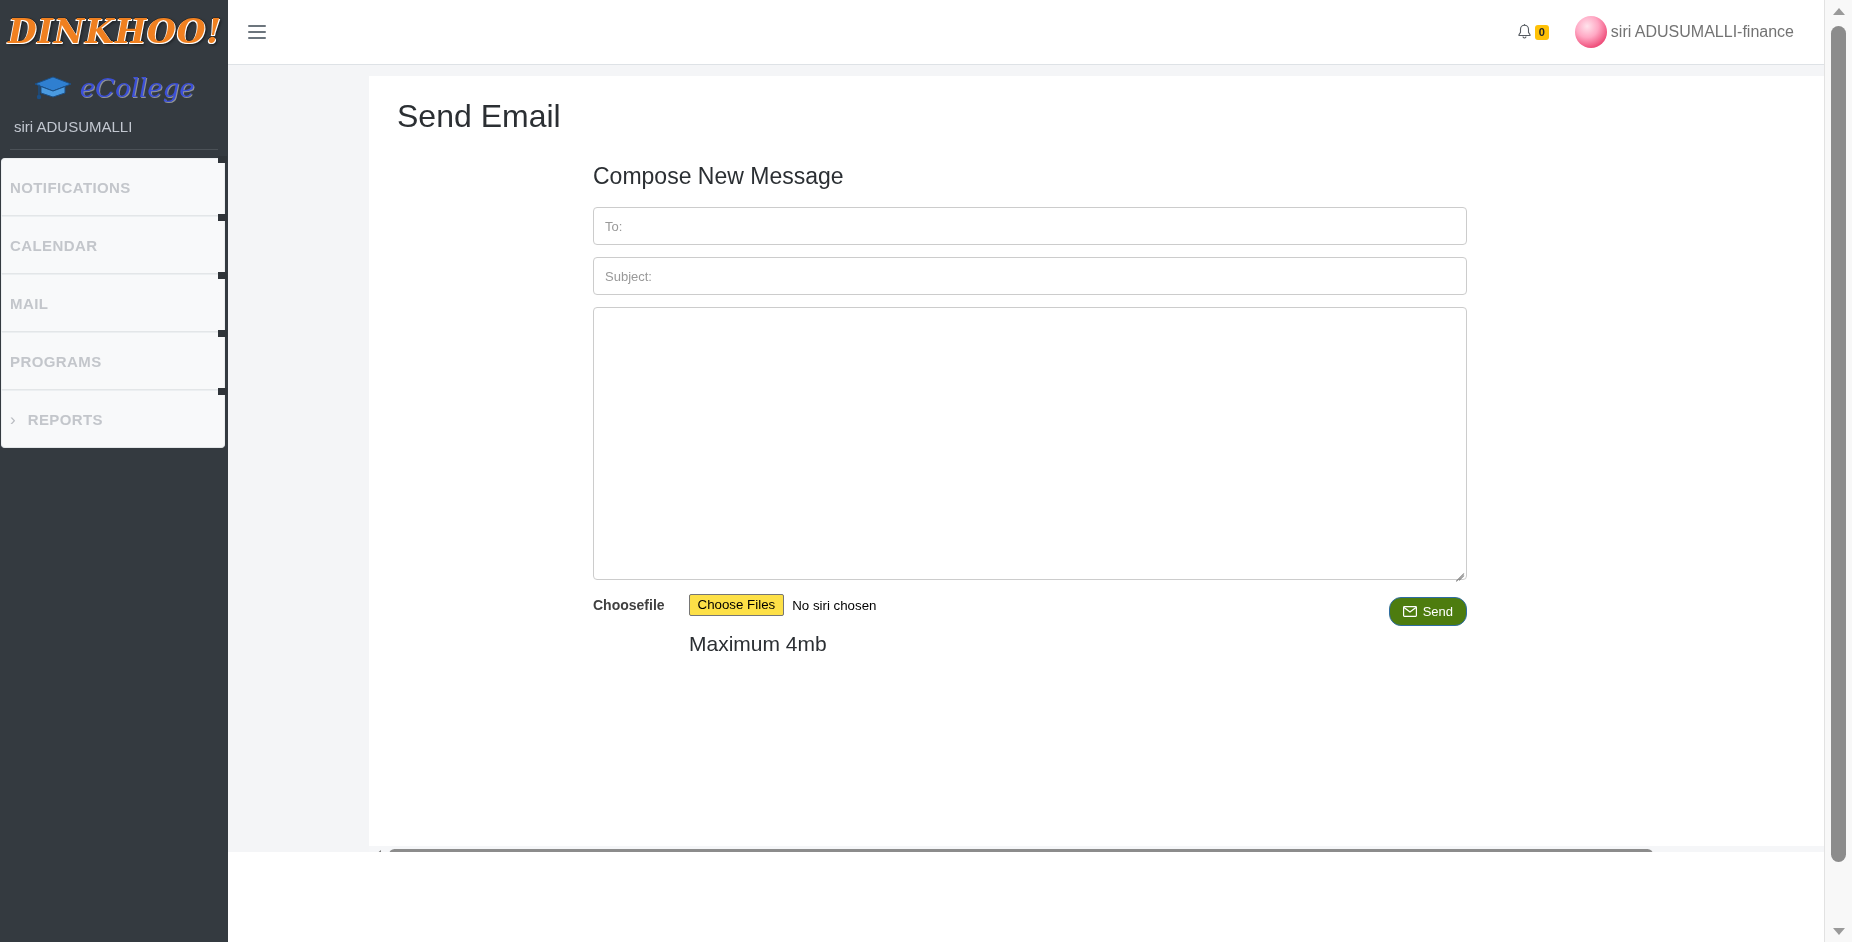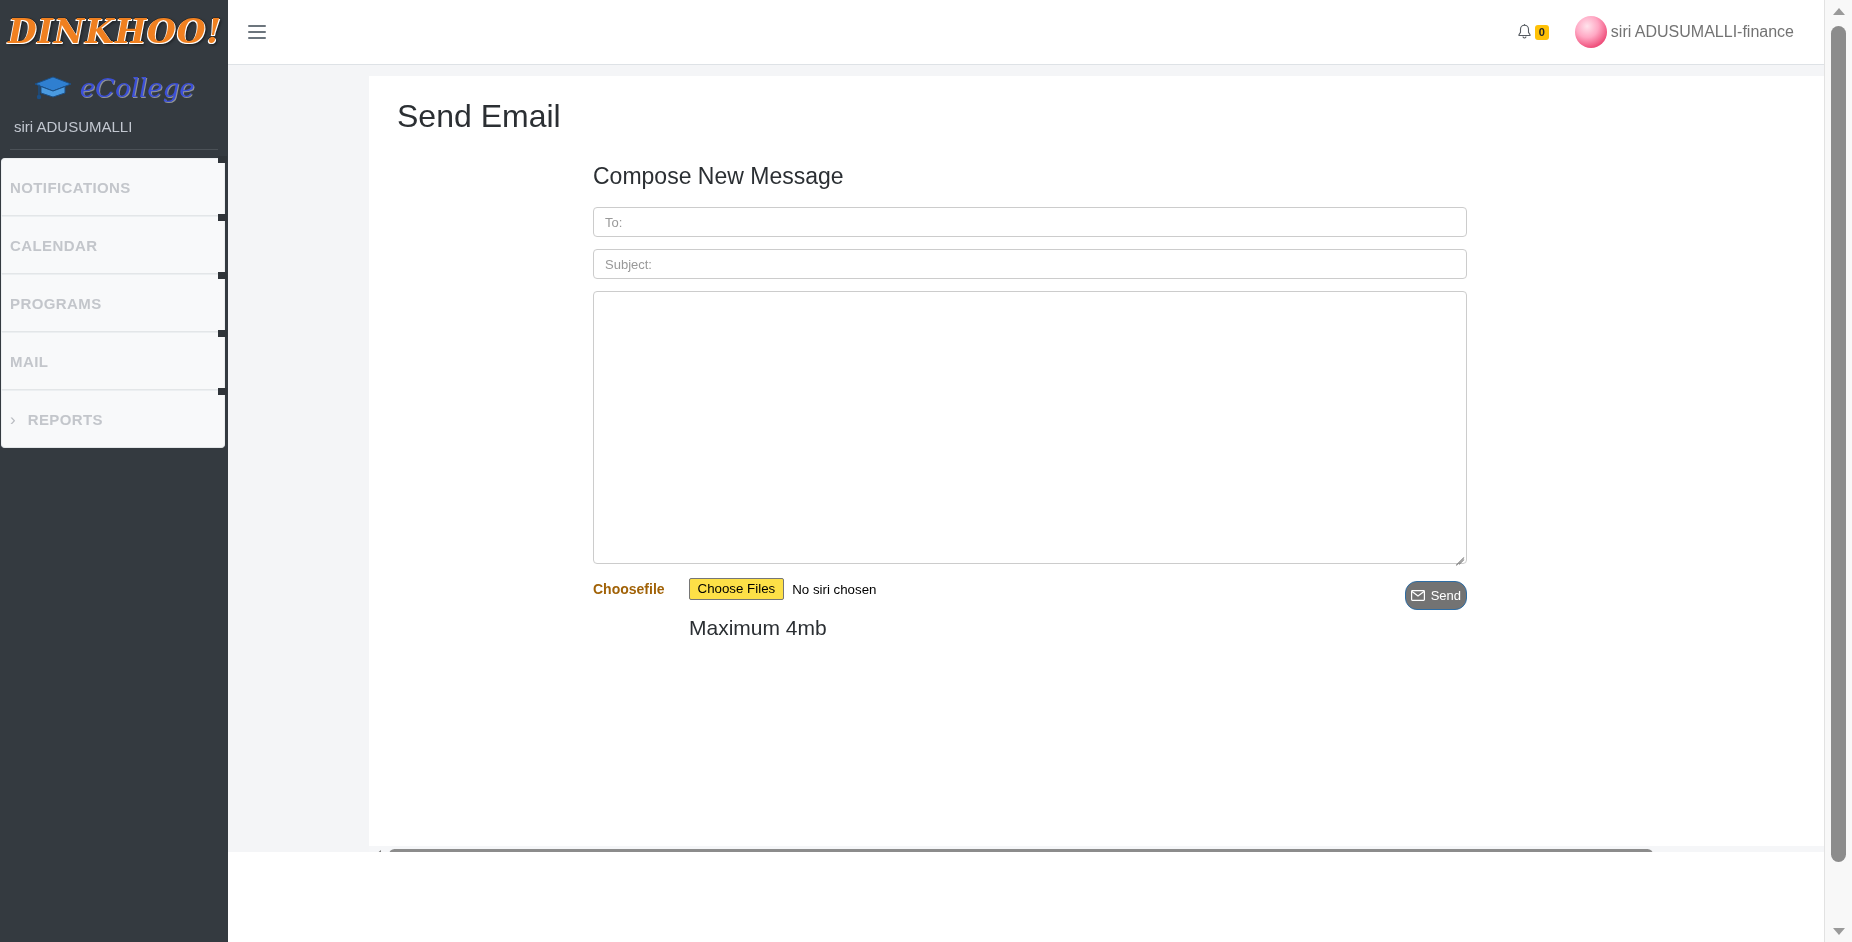--- a/index.html
+++ b/index.html
@@ -213,21 +213,21 @@
   .compose-title {
     font-size: 23px;
     color: #2b2f33;
     font-weight: normal;
     margin: 0 0 17px 0;
   }
 
   .form-input {
     display: block;
     width: 874px;
-    height: 30px;
+    height: 38px;
     border: 1px solid #ccc;
     border-radius: 4px;
     padding: 4px 11px;
     font-size: 13px;
     color: #555;
     font-family: "Liberation Sans", sans-serif;
     background: #fff;
     margin-bottom: 12px;
     outline: none;
   }
@@ -261,21 +261,21 @@
 
   .file-row {
     display: flex;
     align-items: center;
     width: 874px;
     height: 26px;
   }
   .file-label {
     font-size: 14px;
     font-weight: bold;
-    color: #a16207;
+    color: #404040;
     margin-right: 24px;
     white-space: nowrap;
   }
   .file-btn {
     border: 1px solid #767676;
     background: #fde047;
     border-radius: 2px;
     font-size: 13.3px;
     color: #000;
     padding: 2px 8px;
@@ -284,27 +284,27 @@
     line-height: 16px;
   }
   .file-status {
     font-size: 13.3px;
     color: #000;
     margin-left: 8px;
     white-space: nowrap;
   }
   .send-btn {
     margin-left: auto;
-    background: #737373;
+    background: #4d7c0f;
     border: 1px solid #2e6da4;
     border-radius: 12px;
     color: #ffffff;
     font-size: 13px;
     font-family: "Liberation Sans", sans-serif;
-    padding: 6px 5px;
+    padding: 6px 13px;
     cursor: pointer;
     display: flex;
     align-items: center;
     gap: 6px;
     white-space: nowrap;
     position: relative;
     top: 6px;
   }
   .max-note {
     font-size: 21px;
@@ -408,25 +408,25 @@
     <div class="nav-list">
       <div class="nav-item">
         <span class="nav-label">NOTIFICATIONS</span>
         <span class="nav-notch"></span>
       </div>
       <div class="nav-item">
         <span class="nav-label">CALENDAR</span>
         <span class="nav-notch"></span>
       </div>
       <div class="nav-item">
+        <span class="nav-label">MAIL</span>
+        <span class="nav-notch"></span>
+      </div>
+      <div class="nav-item">
         <span class="nav-label">PROGRAMS</span>
-        <span class="nav-notch"></span>
-      </div>
-      <div class="nav-item">
-        <span class="nav-label">MAIL</span>
         <span class="nav-notch"></span>
       </div>
       <div class="nav-item">
         <span class="nav-chevron">›</span>
         <span class="nav-label">REPORTS</span>
         <span class="nav-notch"></span>
       </div>
     </div>
   </div>
 

